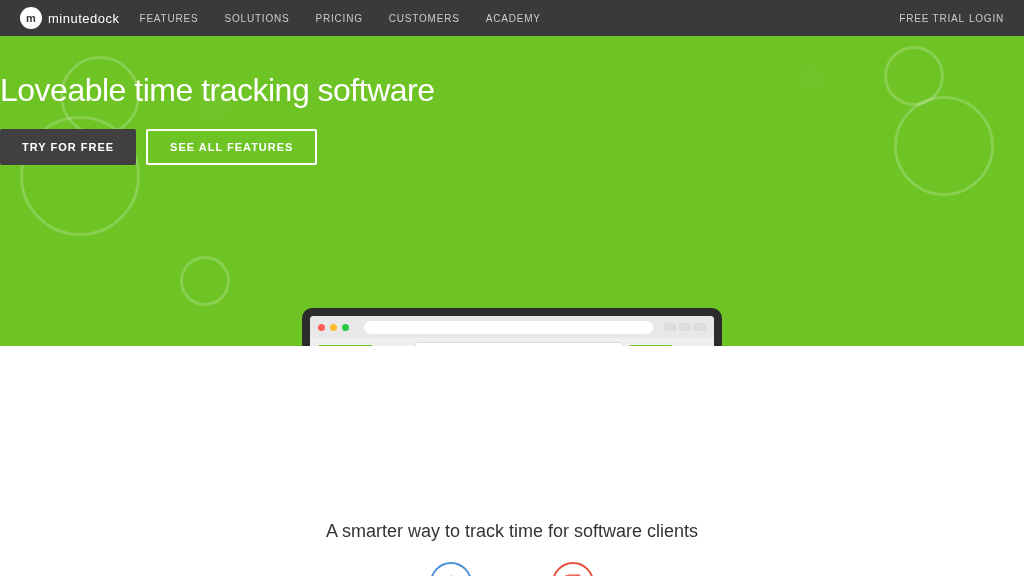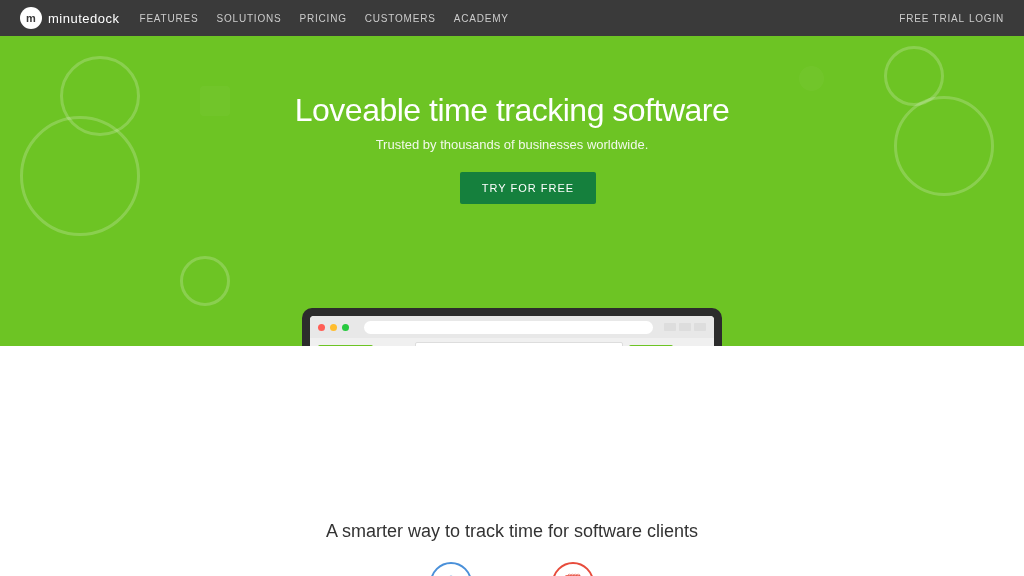--- a/index.html
+++ b/index.html
@@ -19,36 +19,36 @@
     .nav-left { display: flex; align-items: center; gap: 20px; }
     .nav-logo {
       display: flex; align-items: center; gap: 6px;
     }
     .logo-circle {
       width: 22px; height: 22px; background: white; border-radius: 50%;
       display: flex; align-items: center; justify-content: center;
       font-weight: bold; font-size: 11px; color: #3a3a3a;
     }
     .logo-text { color: white; font-size: 13px; font-weight: 500; letter-spacing: 0.5px; }
-    .nav-links { display: flex; gap: 18px; }
+    .nav-links { display: flex; gap: 26px; }
     .nav-link { color: #ccc; font-size: 10px; text-transform: uppercase; letter-spacing: 0.8px; cursor: pointer; }
     .nav-right { display: flex; gap: 4px; }
     .nav-right-link { color: #ccc; font-size: 10px; text-transform: uppercase; letter-spacing: 0.8px; cursor: pointer; }
 
     
     .hero {
       background: #6dc424;
       position: relative;
       height: 310px;
       overflow: hidden;
       display: flex;
       flex-direction: column;
-      align-items: center;
+      align-items: flex-start;
       justify-content: flex-start;
-      padding-top: 56px;
+      padding-top: 36px;
     }
 
     .hero-title {
       color: white;
       font-size: 32px;
       font-weight: 300;
       text-align: center;
       position: relative;
       z-index: 2;
       letter-spacing: -0.5px;
@@ -62,31 +62,30 @@
       z-index: 2;
     }
     .hero-buttons {
       display: flex;
       gap: 10px;
       margin-top: 20px;
       position: relative;
       z-index: 2;
     }
     .btn-try {
-      background: #15803d;
+      background: #404040;
       color: white;
       border: none;
       padding: 10px 22px;
       font-size: 11px;
-      font-weight: normal;
+      font-weight: bold;
       letter-spacing: 1px;
       text-transform: uppercase;
       cursor: pointer;
       border-radius: 2px;
-      margin-left: 32px;
     }
     .btn-features {
       background: transparent;
       color: white;
       border: 2px solid white;
       padding: 10px 22px;
       font-size: 11px;
       font-weight: bold;
       letter-spacing: 1px;
       text-transform: uppercase;
@@ -264,23 +263,23 @@
 
   <div class="hero-deco deco-circle" style="width:80px;height:80px;top:20px;left:60px;"></div>
   <div class="hero-deco deco-circle" style="width:120px;height:120px;top:80px;left:20px;"></div>
   <div class="hero-deco deco-circle" style="width:60px;height:60px;top:10px;right:80px;"></div>
   <div class="hero-deco deco-circle" style="width:100px;height:100px;top:60px;right:30px;"></div>
   <div class="hero-deco deco-circle" style="width:50px;height:50px;bottom:40px;left:180px;"></div>
   <div class="hero-deco" style="width:30px;height:30px;top:50px;left:200px;background:rgba(255,255,255,0.15);border-radius:4px;"></div>
   <div class="hero-deco" style="width:25px;height:25px;top:30px;right:200px;background:rgba(255,255,255,0.15);border-radius:50%;"></div>
 
   <h1 class="hero-title">Loveable time tracking software</h1>
-  <p class="hero-subtitle">Trusted by thousands of businesses worldwide.</p>
   <div class="hero-buttons">
     <button class="btn-try">TRY FOR FREE</button>
+    <button class="btn-features">SEE ALL FEATURES</button>
   </div>
 
   <div class="laptop-area">
     <div class="laptop">
       <div class="laptop-screen">
 
         <div class="laptop-top-bar">
           <div class="dot dot-red"></div>
           <div class="dot dot-yellow"></div>
           <div class="dot dot-green"></div>

